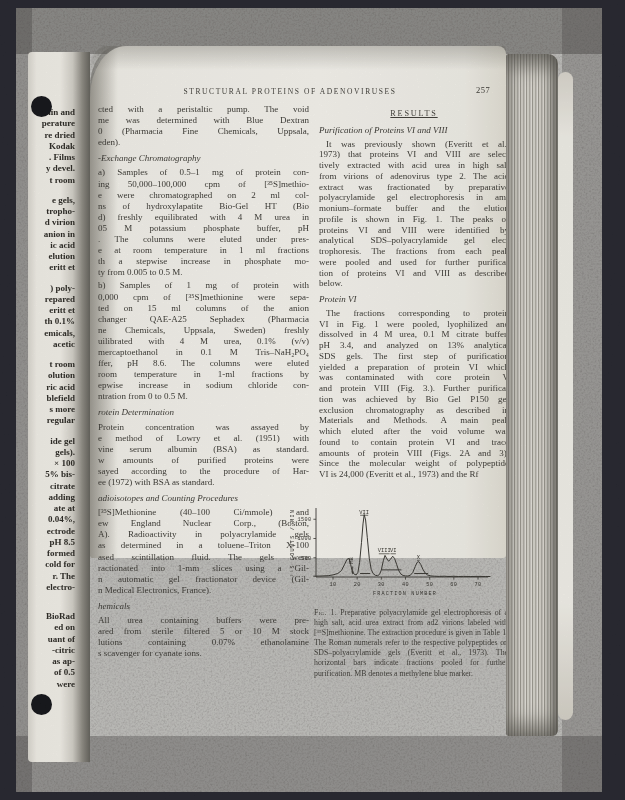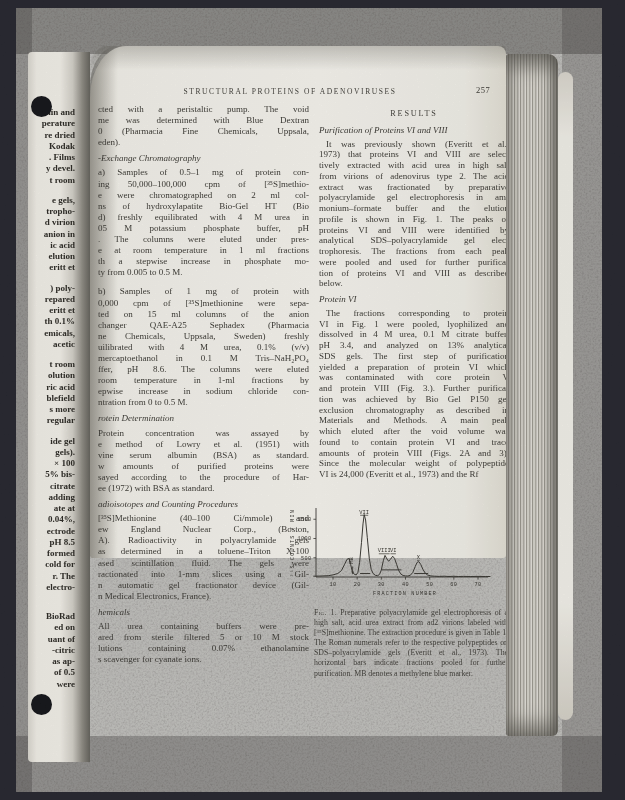--- a/index.html
+++ b/index.html
@@ -49,23 +49,23 @@
   }
   .page-num{position:absolute;top:39px;left:358px;font-size:8.5px;letter-spacing:.5px;color:#33312c;margin-left:28px;}
 
   .col{position:absolute;color:#35332e;font-size:9px;}
   #col-left{left:8px;top:58px;width:211px;line-height:11.1px;}
   #col-right{left:229px;top:62px;width:190px;line-height:10.75px;}
   .ln{text-align:justify;}
   .ln.just{text-align-last:justify;}
   .ln.ind{padding-left:7px;}
   .blk.iheading{font-style:italic;margin:5px 0 3px;}
-  .blk.cheading{text-align:center;letter-spacing:1.8px;font-size:8.2px;margin:1px 3px 4px;color:#3a3833;}
+  .blk.cheading{text-align:center;letter-spacing:1.8px;font-size:8.2px;margin:1px 3px 4px;color:#3a3833;text-decoration:underline;}
   .blk.para{margin:0;}
-  .blk.para + .blk.para{margin-top:8px;}
+  .blk.para + .blk.para{margin-top:2px;}
 
   
   #fig{position:absolute;left:193px;top:440px;width:230px;height:122px;margin:0;}
   #chart text{fill:#2f2d28;}
   #chart .tick{font:5.2px "Liberation Mono", monospace;letter-spacing:.4px;}
   #chart .axis-label{font:5.1px "Liberation Mono", monospace;letter-spacing:1.2px;}
   #chart .peak{font:5.4px "Liberation Mono", monospace;}
   #caption{
     position:absolute;left:224px;top:562px;width:194px;
     font-size:7.8px;line-height:10.1px;text-align:justify;color:#3a3833;

